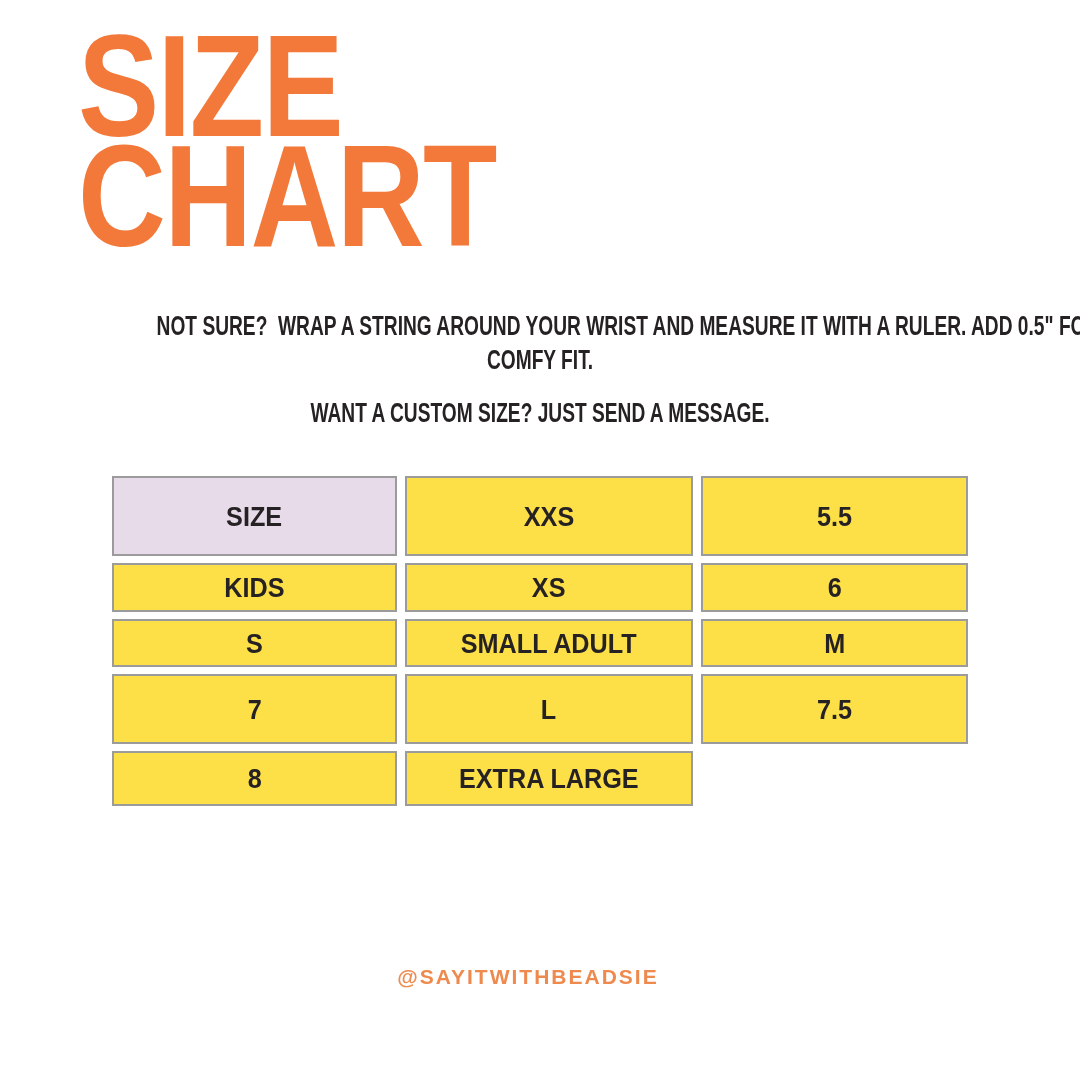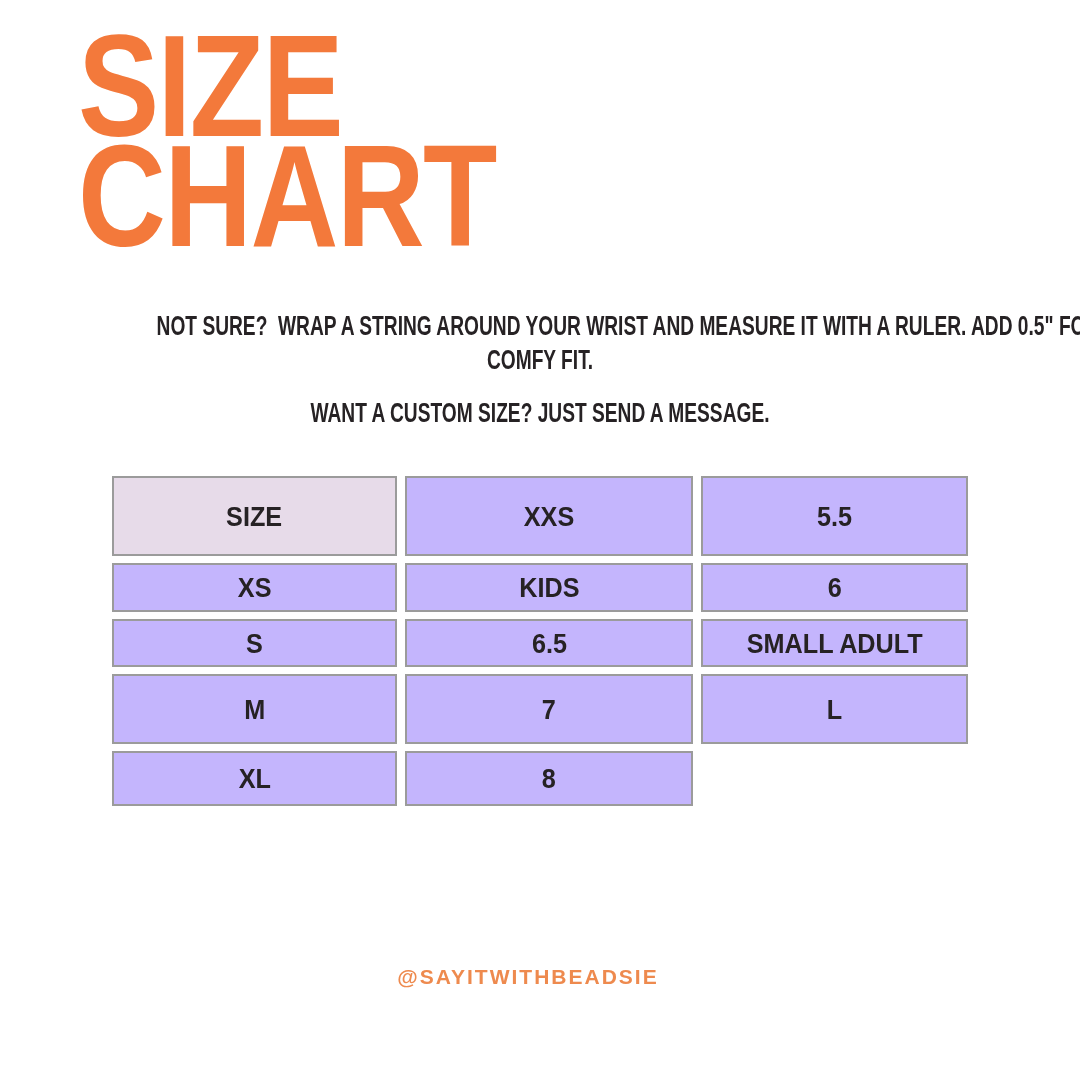--- a/index.html
+++ b/index.html
@@ -47,21 +47,21 @@
     left: 112px; top: 476px;
     display: grid;
     grid-template-columns: 285px 288px 267px;
     grid-template-rows: 80px 49px 48px 70px 55px 50px 53px;
     column-gap: 8px;
     row-gap: 7px;
   }
   .cell {
     box-sizing: border-box;
     border: 2px solid #9B9B9B;
-    background: #c4b5fd;
+    background: #fde047;
     display: flex;
     align-items: center;
     justify-content: center;
     font-size: 28px;
     font-weight: bold;
     color: #262224;
     text-align: center;
   }
   .cell > span {
     display: inline-block;
@@ -100,52 +100,52 @@
       <span>SIZE</span>
     </div>
 
   <div class="cell">
       <span>XXS</span>
     </div>
   <div class="cell">
       <span>5.5</span>
     </div>
   <div class="cell">
-      <span>XS</span>
+      <span>KIDS</span>
     </div>
 
   <div class="cell">
-      <span>KIDS</span>
+      <span>XS</span>
     </div>
   <div class="cell">
       <span>6</span>
     </div>
 
   <div class="cell">
       <span>S</span>
-    </div>
-  <div class="cell">
-      <span>6.5</span>
     </div>
   <div class="cell">
       <span>SMALL ADULT</span>
     </div>
 
   <div class="cell">
       <span>M</span>
     </div>
   <div class="cell">
       <span>7</span>
     </div>
 
   <div class="cell">
       <span>L</span>
     </div>
+  <div class="cell">
+      <span>7.5</span>
+    </div>
 
   <div class="cell">
-      <span>XL</span>
+      <span>8</span>
     </div>
   <div class="cell">
-      <span>8</span>
+      <span>EXTRA LARGE</span>
     </div>
 </div>
 
 <div class="footer">@SAYITWITHBEADSIE</div>
 
 </body></html>

